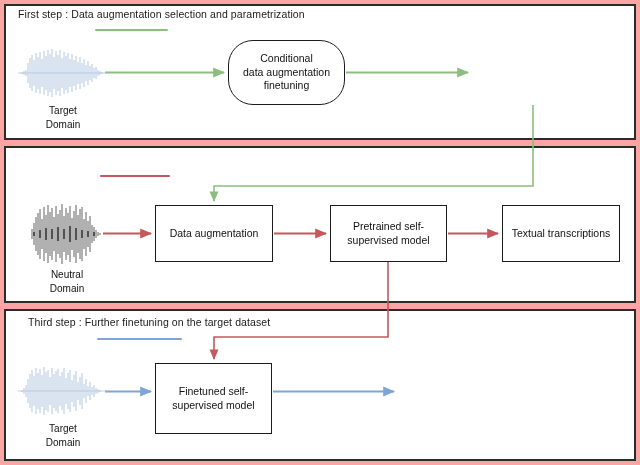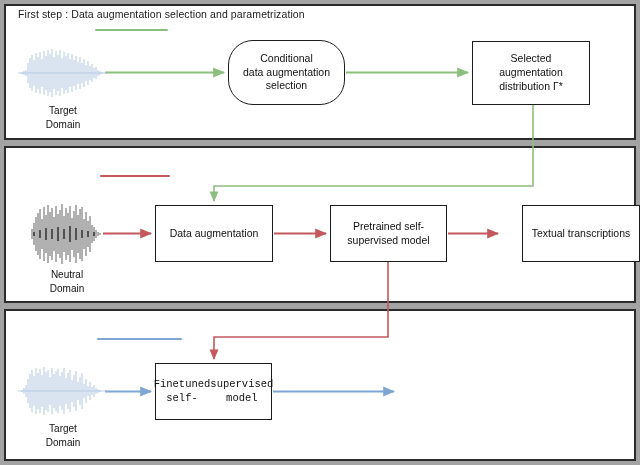--- a/index.html
+++ b/index.html
@@ -4,21 +4,21 @@
 <style>
   html, body {
     margin: 0;
     padding: 0;
     background: #ffffff;
   }
   #root {
     position: relative;
     width: 640px;
     height: 465px;
-    background: #a3a3a3;
+    background: #fca5a5;
     font-family: "Liberation Sans", "DejaVu Sans", sans-serif;
     overflow: hidden;
   }
   .panel {
     position: absolute;
     box-sizing: border-box;
     border: 2px solid #2b2b2b;
     background: #ffffff;
   }
   .step-title {
@@ -160,28 +160,23 @@
   </svg>
 
   <div class="caption" style="left:18px; top:104px; width:90px;">
     <div>Target</div>
     <div>Domain</div>
   </div>
 
   <div class="node" style="left:228px; top:40px; width:117px; height:65px; flex-direction:column; justify-content:center;border-radius:25px;">
     <span>Conditional</span>
     <span>data augmentation</span>
-    <span>selection</span>
-  </div>
-
-  <div class="node" style="left:472px; top:41px; width:118px; height:64px; flex-direction:column; justify-content:center;">
-    <span>Selected</span>
-    <span>augmentation</span>
-    <span>distribution Γ*</span>
-  </div>
+    <span>finetuning</span>
+  </div>
+
 
   <div class="panel" style="left:4px; top:146px; width:632px; height:157px;"></div>
 
   <div class="underline" style="left:100px; top:175px; width:70px; background:#c4585c;"></div>
 
   <svg class="wave" style="left:30px; top:203px;" width="72" height="62" viewBox="0 0 72 62">
     <g stroke="#3a3a3a" stroke-width="0.8">
       <line x1="2" y1="26" x2="2" y2="36"></line>
         <line x1="4" y1="20" x2="4" y2="42"></line>
       <line x1="6" y1="14" x2="6" y2="48"></line>
@@ -240,26 +235,27 @@
 
   <div class="node" style="left:155px; top:205px; width:118px; height:57px;">
     <span>Data augmentation</span>
   </div>
 
   <div class="node" style="left:330px; top:205px; width:117px; height:57px; flex-direction:column; justify-content:center;">
     <span>Pretrained self-</span>
     <span>supervised model</span>
   </div>
 
-  <div class="node" style="left:502px; top:205px; width:118px; height:57px;margin-left:20px;">
+  <div class="node" style="left:502px; top:205px; width:118px; height:57px;">
     <span>Textual transcriptions</span>
   </div>
 
   <div class="panel" style="left:4px; top:309px; width:632px; height:152px;"></div>
 
+  <div class="step-title" style="left:28px; top:316px;">Third step : Further finetuning on the target dataset</div>
   <div class="underline" style="left:97px; top:338px; width:85px; background:#7fa5d4;"></div>
 
   <svg class="wave" style="left:18px; top:366px;" width="90" height="50" viewBox="0 0 90 50">
     <g stroke="#a8bfdd" stroke-width="0.85">
       <line x1="2" y1="25" x2="2" y2="25"></line>
         <line x1="4" y1="24" x2="4" y2="26"></line>
       <line x1="6" y1="22" x2="6" y2="28"></line>
         <line x1="8" y1="19" x2="8" y2="31"></line>
       <line x1="10" y1="13" x2="10" y2="37"></line>
         <line x1="12" y1="8" x2="12" y2="42"></line>
@@ -301,19 +297,19 @@
         <line x1="84" y1="25" x2="84" y2="25"></line>
     </g>
     <line x1="0" y1="25" x2="90" y2="25" stroke="#a8bfdd" stroke-width="0.7"></line>
   </svg>
 
   <div class="caption" style="left:18px; top:422px; width:90px;">
     <div>Target</div>
     <div>Domain</div>
   </div>
 
-  <div class="node" style="left:155px; top:363px; width:117px; height:57px; flex-direction:row; justify-content:center;font-family:Liberation Mono, monospace;">
+  <div class="node" style="left:155px; top:363px; width:117px; height:71px; flex-direction:column; justify-content:center;">
     <span>Finetuned self-</span>
     <span>supervised model</span>
   </div>
 
 
 </div>
 
 </body></html>

